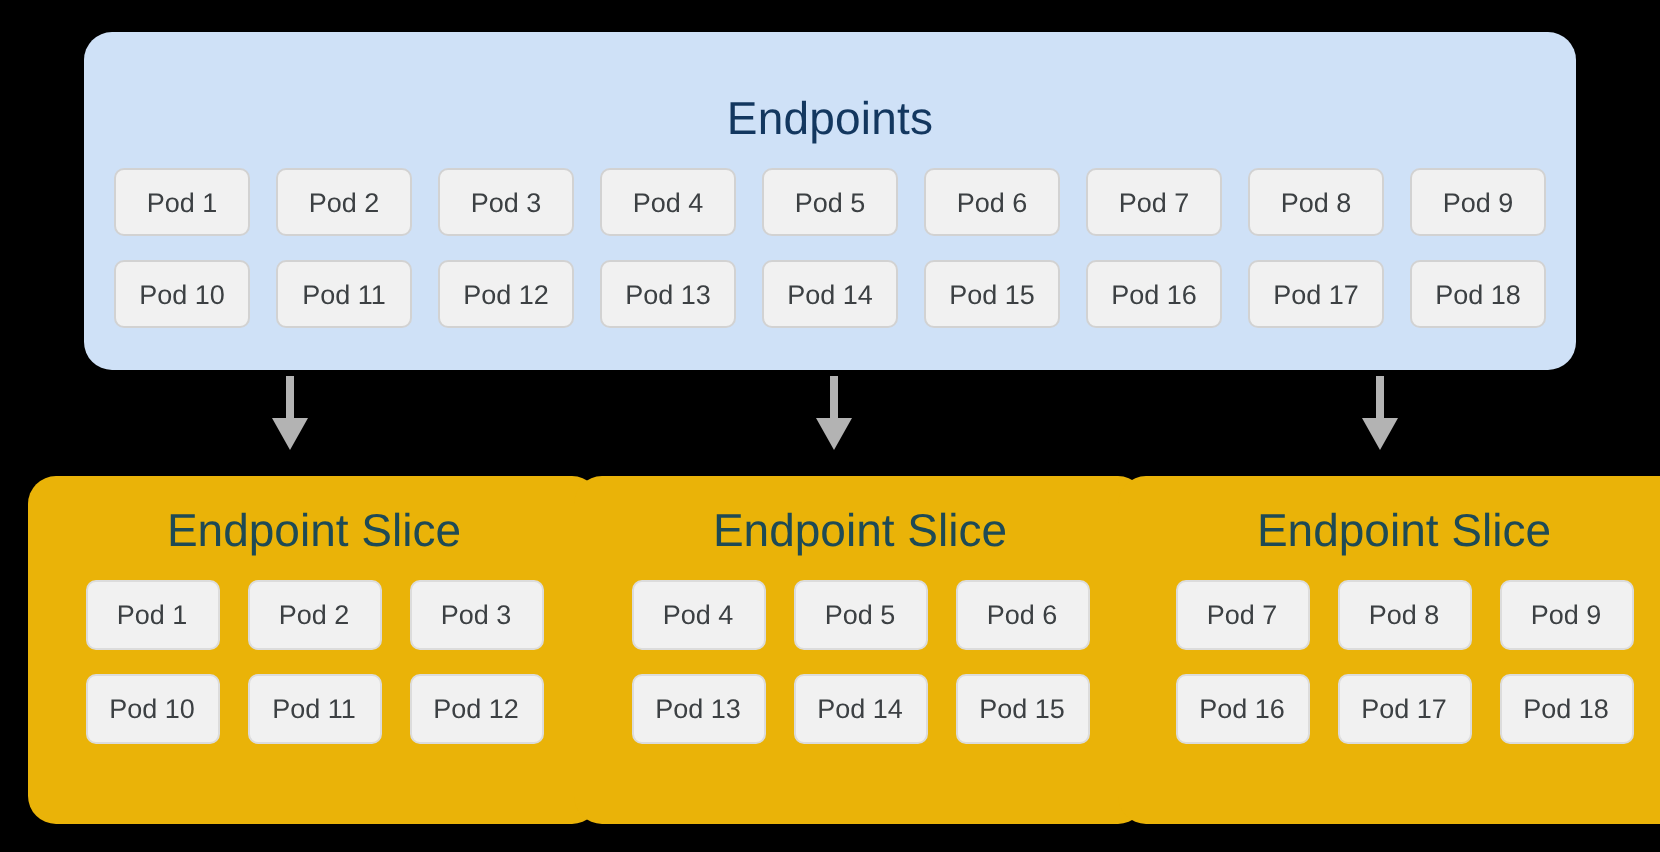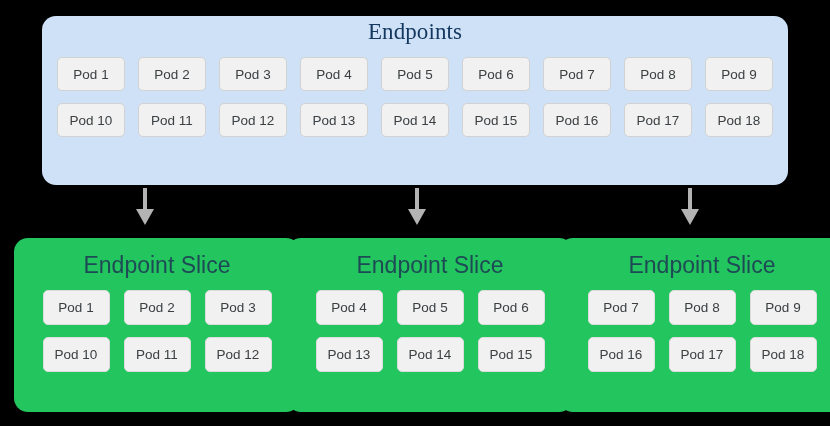--- a/index.html
+++ b/index.html
@@ -32,23 +32,22 @@
     border-radius: 14px;
     box-sizing: border-box;
   }
 
   .panel-title {
     text-align: center;
     color: #13375f;
     font-size: 23px;
     font-weight: 400;
     letter-spacing: 0.1px;
-    margin-top: 1px;
+    margin-top: 28px;
     line-height: 30px;
-    font-family: Liberation Serif, serif;
   }
 
   .pod-rows {
     margin-top: 10px;
   }
 
   .pod-row {
     display: flex;
     justify-content: center;
     gap: 13px;
@@ -77,21 +76,21 @@
     height: 38px;
   }
   .arrow svg { display: block; }
 
   
   .slice-panel {
     position: absolute;
     top: 238px;
     width: 286px;
     height: 174px;
-    background: #22c55e;
+    background: #eab308;
     border-radius: 14px;
     box-sizing: border-box;
   }
   .slice-panel.s1 { left: 14px; }
   .slice-panel.s2 { left: 287px; }
   .slice-panel.s3 { left: 559px; }
 
   .slice-title {
     text-align: center;
     color: #1e4a55;

